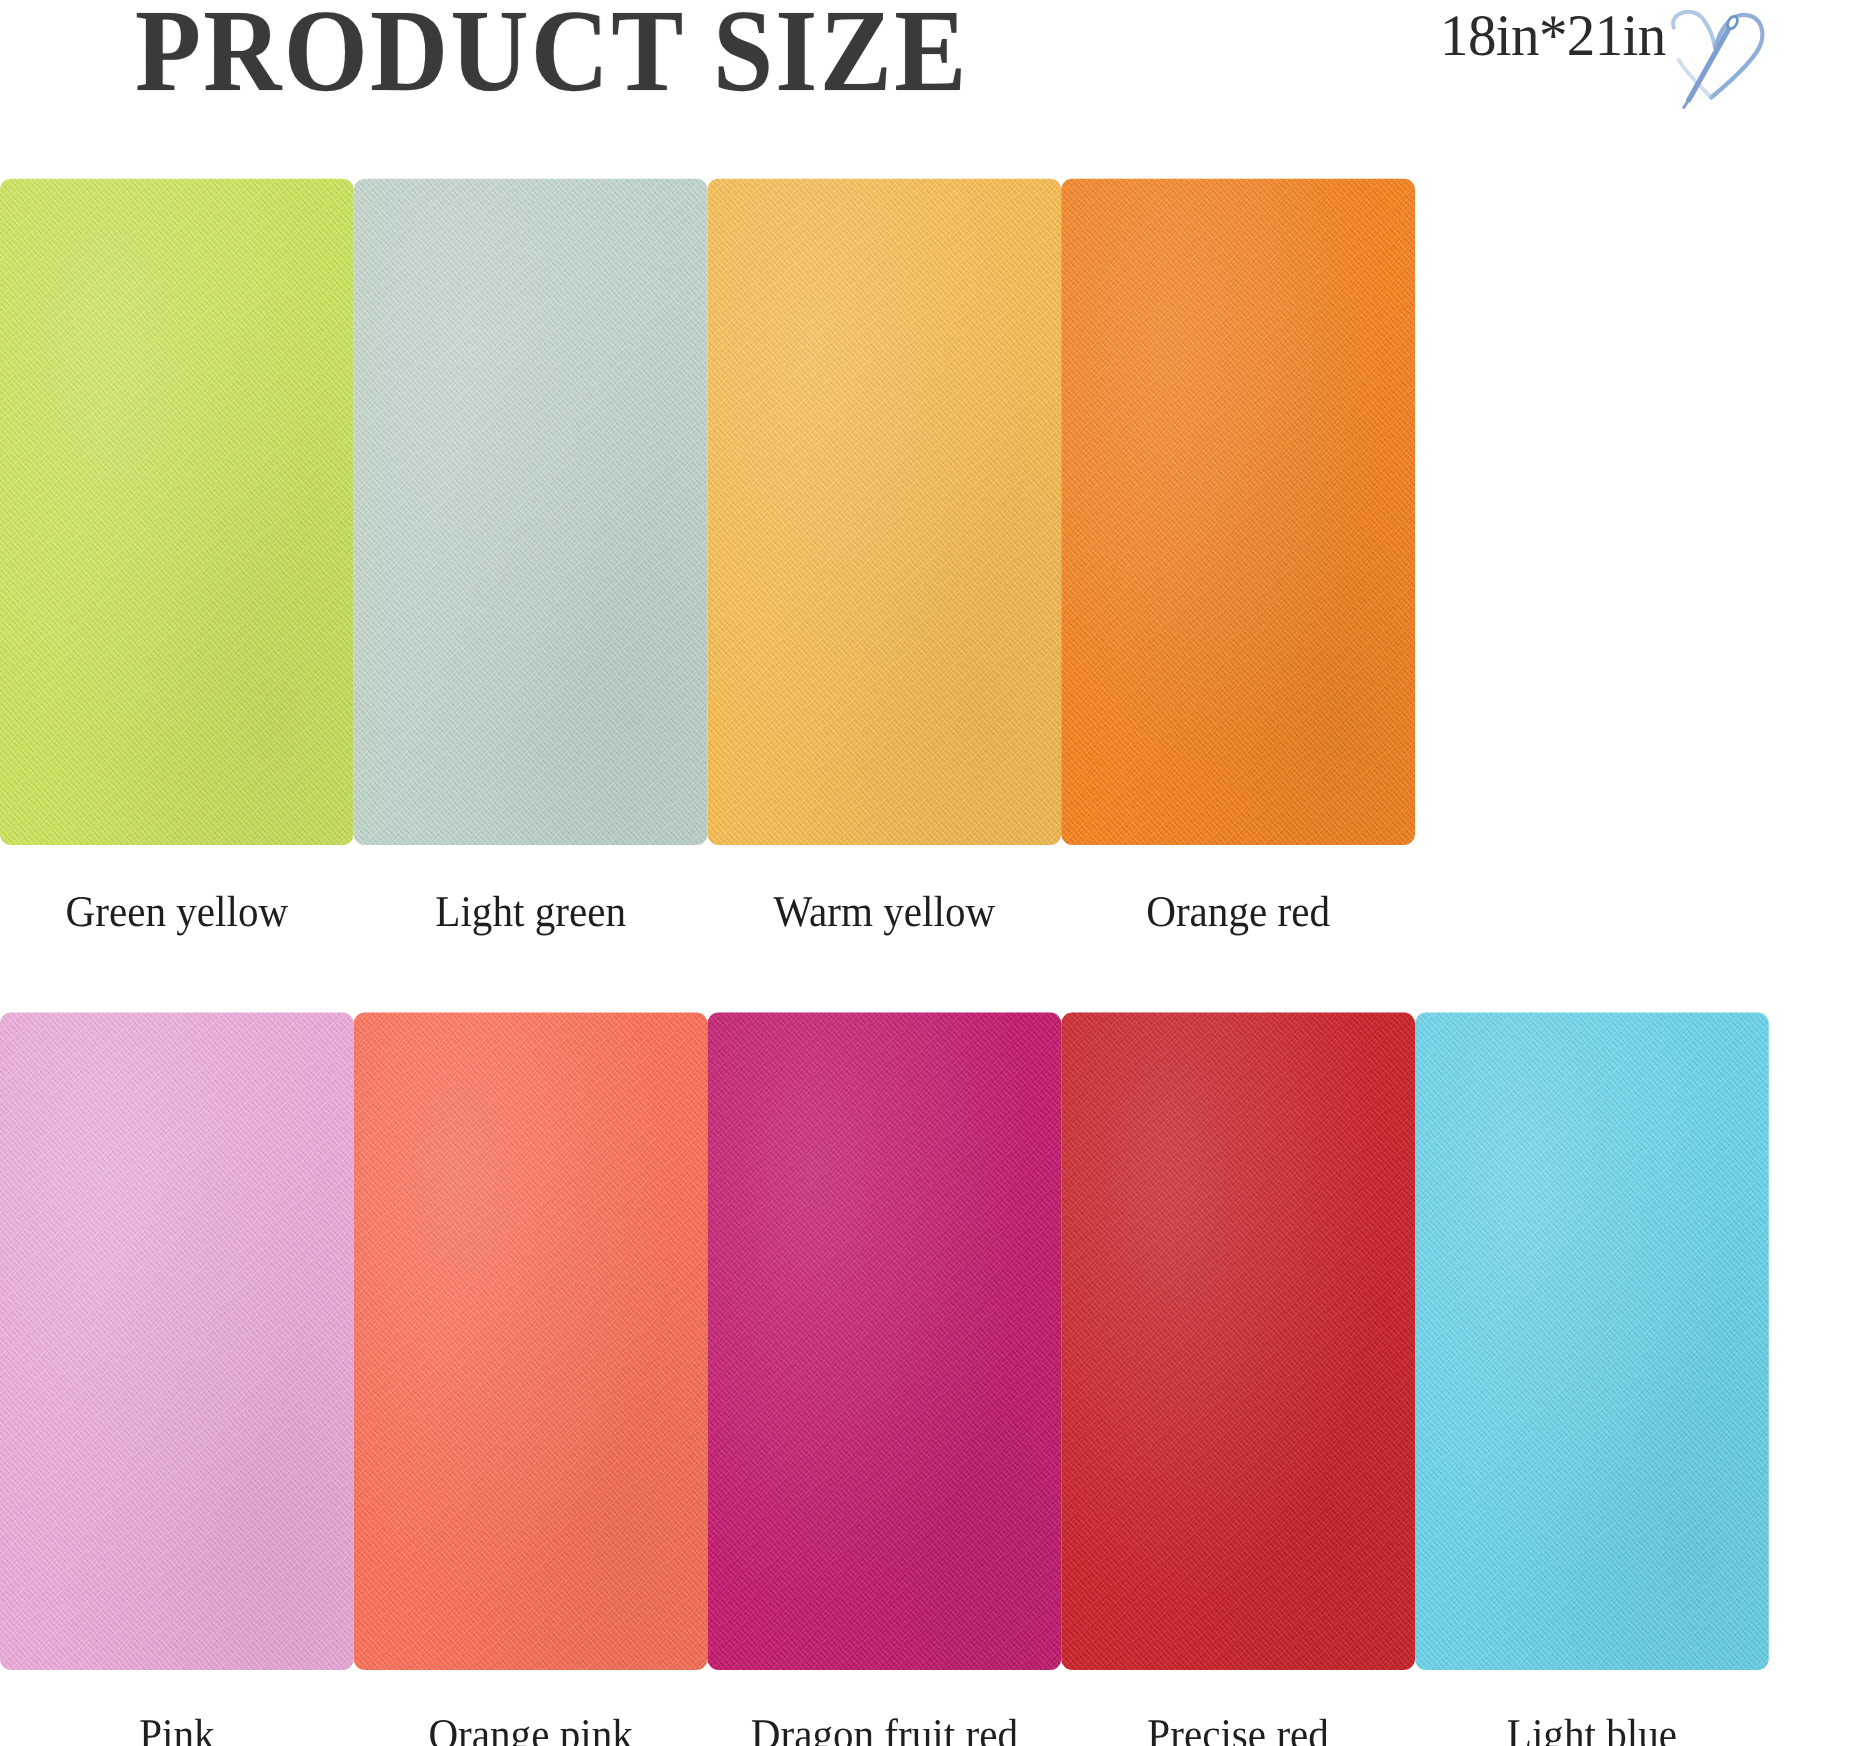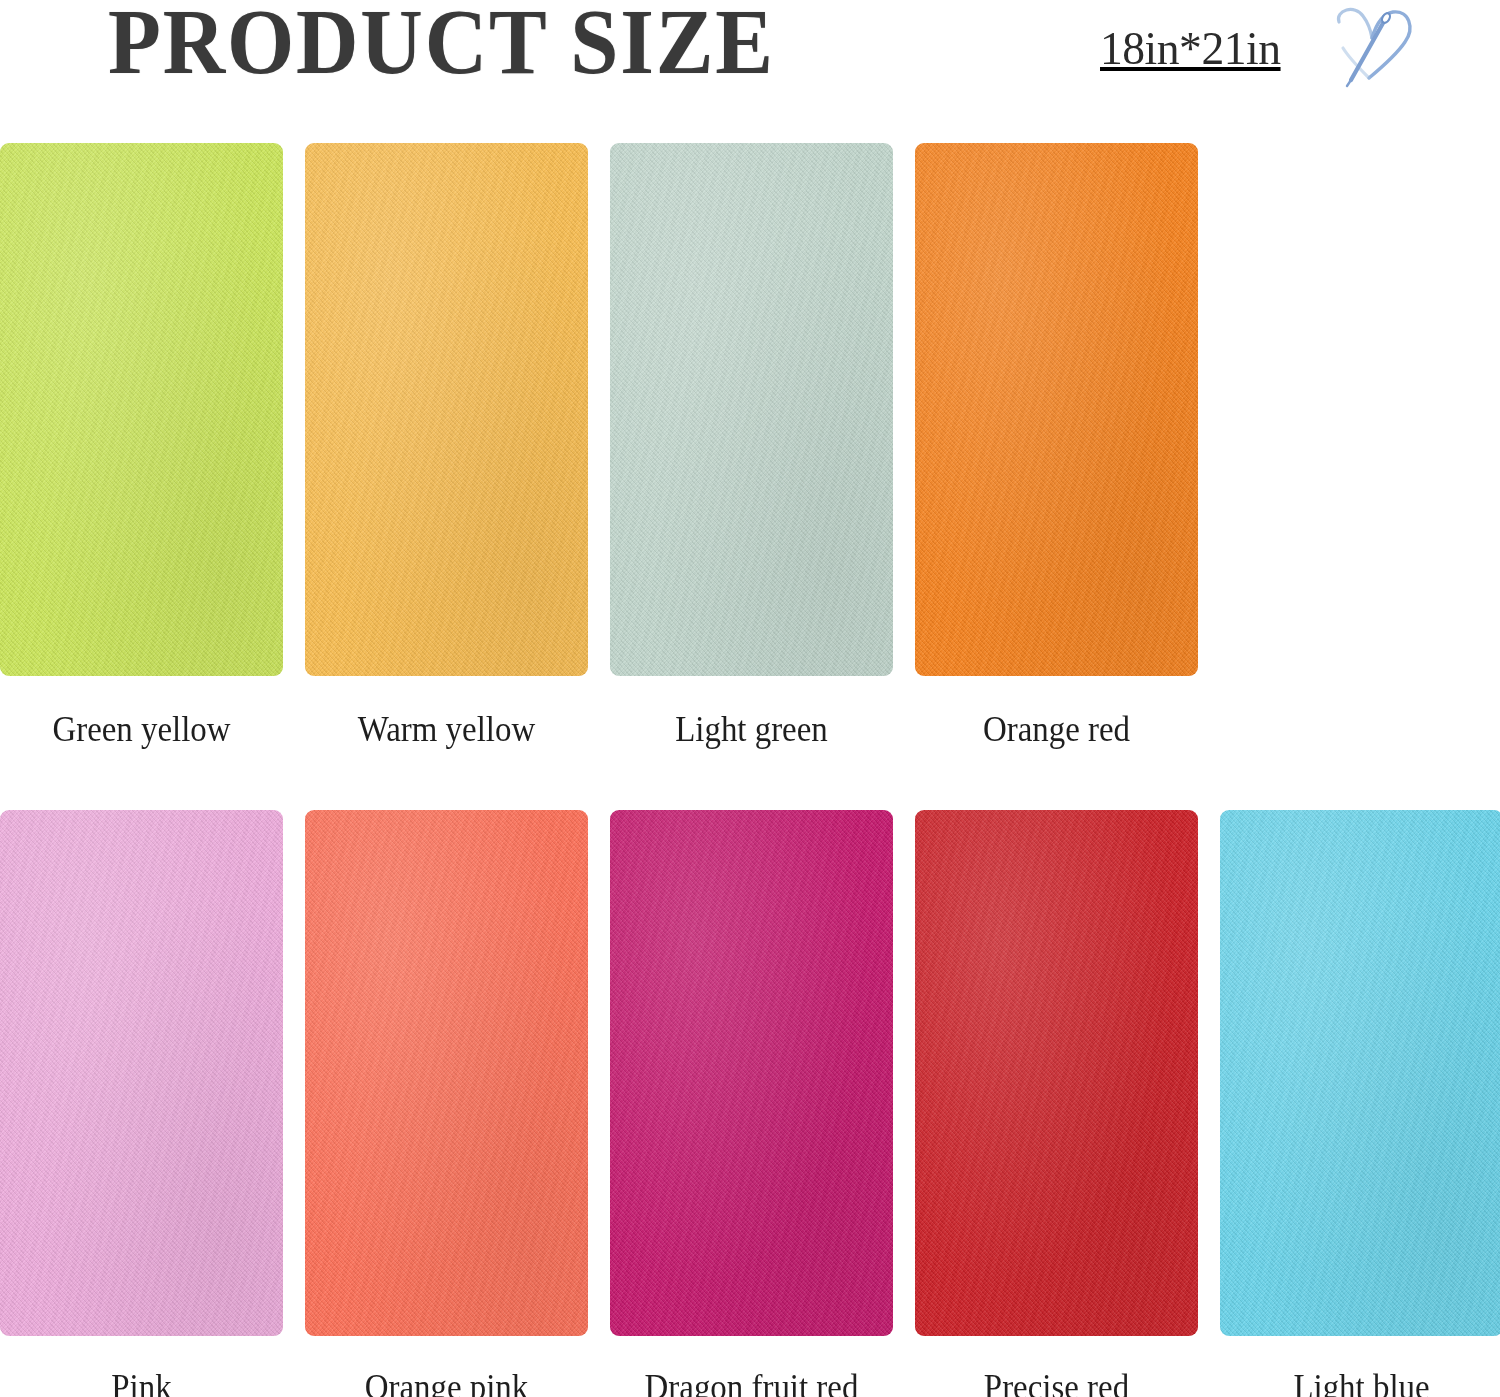--- a/index.html
+++ b/index.html
@@ -34,26 +34,25 @@
     letter-spacing: 2px;
     color: #3a3a3a;
     transform: scaleX(0.92);
     transform-origin: left top;
     white-space: nowrap;
     line-height: 1.0;
     text-shadow: 0 0 1px rgba(60,60,60,0.35);
   }
   #size-block {
     position: absolute;
-    left: 1100px;
+    left: 1152px;
     top: 6px;
     display: flex;
-    align-items: flex-end;
+    align-items: flex-start;
     height: 66px;
-    text-decoration: underline;
   }
   #size-text {
     font-family: "Liberation Serif", "DejaVu Serif", serif;
     font-size: 47px;
     color: #2b2b2b;
     letter-spacing: -0.5px;
     white-space: nowrap;
     line-height: 1;
     transform: scaleX(0.97);
     transform-origin: left center;
@@ -65,21 +64,20 @@
     width: 96px;
     height: 86px;
   }
 
   
   .row {
     position: absolute;
     left: 0;
     width: 1319px;
     display: flex;
-    gap: 22px;
   }
   #row-1 { top: 143px; }
   #row-2 { top: 810px; }
 
   .cell {
     width: 283px;
     position: relative;
   }
   .swatch {
     width: 283px;
@@ -160,28 +158,28 @@
     <path d="M26 78 L22 84" stroke="#7E9FD0" stroke-width="2.4" stroke-linecap="round"></path>
   </svg>
 </div>
 
 <div class="row" id="row-1">
   <div class="cell">
     <div class="swatch" style="background-color: rgb(203, 230, 91);"></div>
     <div class="swatch-label">Green yellow</div>
   </div>
   <div class="cell">
+    <div class="swatch" style="background-color: rgb(194, 215, 205);"></div>
+    <div class="swatch-label">Light green</div>
+  </div>
+  <div class="cell">
     <div class="swatch" style="background-color: rgb(248, 189, 82);"></div>
     <div class="swatch-label">Warm yellow</div>
   </div>
   <div class="cell">
-    <div class="swatch" style="background-color: rgb(194, 215, 205);"></div>
-    <div class="swatch-label">Light green</div>
-  </div>
-  <div class="cell">
     <div class="swatch" style="background-color: rgb(245, 130, 31);"></div>
     <div class="swatch-label">Orange red</div>
   </div>
 </div>
 
 <div class="row" id="row-2">
   <div class="cell">
     <div class="swatch" style="background-color: rgb(237, 172, 220);"></div>
     <div class="swatch-label">Pink</div>
   </div>

